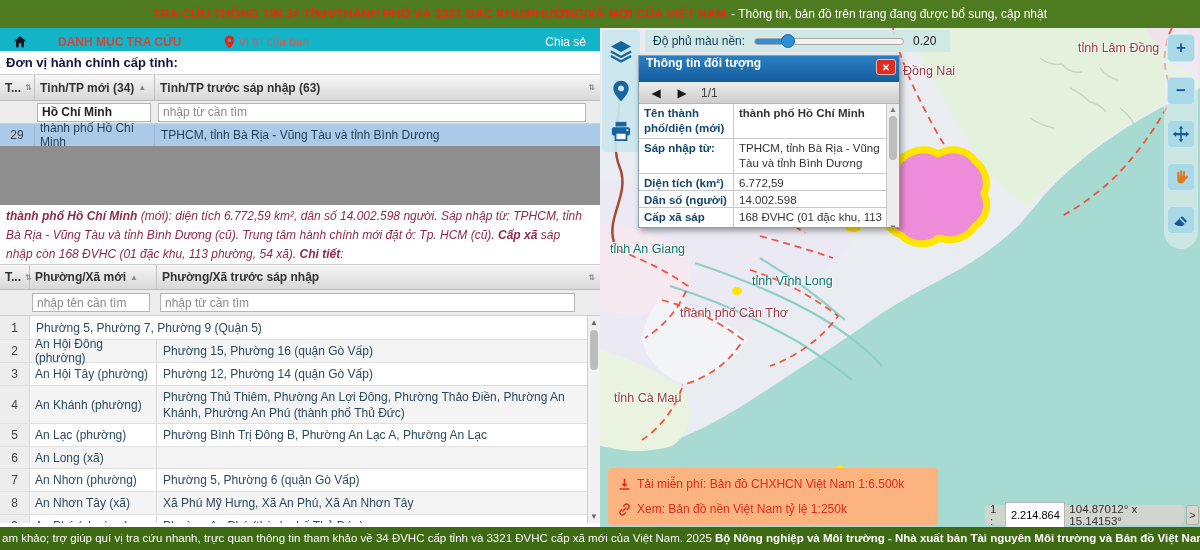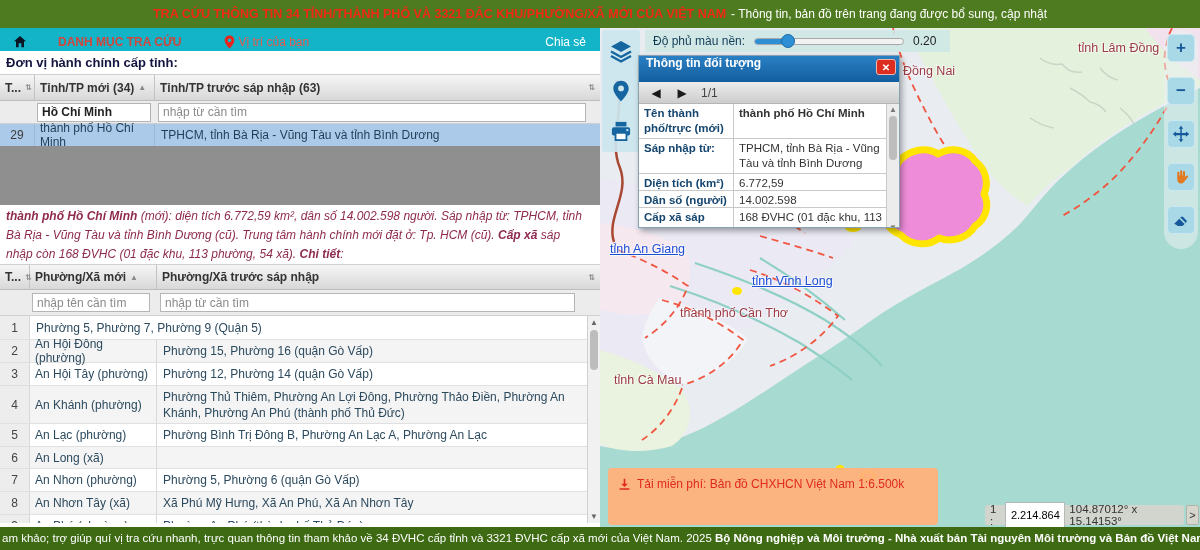--- a/index.html
+++ b/index.html
@@ -67,21 +67,21 @@
 
   .footerbar { position:absolute; left:0; top:527px; width:1200px; height:23px; background:#3e6a14;
                color:#fff; font-size:11.5px; line-height:23px; white-space:nowrap; overflow:hidden; padding-left:2px; }
   .footerbar b { font-weight:bold; }
 
   .mapwrap { position:absolute; left:600px; top:28px; width:600px; height:499px; overflow:hidden; background:#a7dad1; }
   .mapsvg { position:absolute; left:0; top:0; }
 
   .maplabel { position:absolute; font-size:12.5px; white-space:nowrap;
               text-shadow:1px 1px 1px rgba(255,255,255,.8), -1px -1px 1px rgba(255,255,255,.8); }
-  .lbl-red { color:#9c3a44; } .lbl-teal { color:#1d4ed8;text-decoration:underline; }
+  .lbl-red { color:#9c3a44; } .lbl-teal { color:#0f766e; }
 
   .mtoolbar { position:absolute; left:2px; top:2px; width:38px; height:122px; background:rgba(203,230,238,.92);
               border-radius:3px; display:flex; flex-direction:column; align-items:center; padding-top:8px; gap:14px; }
   .mtb { width:26px; height:26px; background:none; border:none; cursor:pointer; padding:0; display:flex;
          align-items:center; justify-content:center; }
 
   .opanel { position:absolute; left:45px; top:2px; width:305px; height:22px; background:rgba(206,232,229,.9);
             display:flex; align-items:center; font-size:12px; color:#123c55; padding:0 8px; }
   .op-track { position:relative; width:150px; height:7px; background:#f2f2f2; border:1px solid #a8a8a8;
               border-radius:4px; margin:0 9px; cursor:pointer; }
@@ -312,21 +312,21 @@
     <ellipse cx="240" cy="440" rx="4" ry="3" fill="#ffe500"></ellipse>
     <ellipse cx="268" cy="448" rx="9" ry="6" fill="#ffe500"></ellipse>
     <ellipse cx="268" cy="448" rx="4" ry="2.5" fill="#ef8cd9"></ellipse>
   </svg>
 
   <span class="maplabel lbl-red" style="left:478px;top:13px">tỉnh Lâm Đồng</span>
   <span class="maplabel lbl-red" style="left:303px;top:36px">Đồng Nai</span>
   <span class="maplabel lbl-teal" style="left:10px;top:214px">tỉnh An Giang</span>
   <span class="maplabel lbl-teal" style="left:152px;top:246px">tỉnh Vĩnh Long</span>
   <span class="maplabel lbl-red" style="left:80px;top:278px">thành phố Cần Thơ</span>
-  <span class="maplabel lbl-red" style="left:14px;top:345px">tỉnh Cà Mau</span>
+  <span class="maplabel lbl-red" style="left:14px;top:363px">tỉnh Cà Mau</span>
 
   <div class="mtoolbar">
     <button class="mtb">
       <svg width="24" height="24" viewBox="0 0 24 24">
         <path d="M12 2 L22 7.5 12 13 2 7.5 Z" fill="#1566a0"></path>
         <path d="M2 12.5 L12 18 22 12.5" stroke="#1566a0" stroke-width="2.4" fill="none"></path>
         <path d="M2 17 L12 22.5 22 17" stroke="#1566a0" stroke-width="2.4" fill="none"></path>
       </svg>
     </button>
     <button class="mtb">
@@ -360,21 +360,21 @@
         <span>✕</span>
       </button>
     </div>
     <div class="popup-nav">
       <button class="pn-btn"><span>◀</span></button>
       <button class="pn-btn"><span>▶</span></button>
       <span class="pn-page">1/1</span>
     </div>
     <div class="ptable">
       <div class="prow">
-        <div class="pl">Tên thành phố/trực (mới)</div>
+        <div class="pl">Tên thành phố/diện (mới)</div>
         <div class="pv bold">thành phố Hồ Chí Minh</div>
       </div>
       <div class="prow">
         <div class="pl">Sáp nhập từ:</div>
         <div class="pv">TPHCM, tỉnh Bà Rịa - Vũng Tàu và tỉnh Bình Dương</div>
       </div>
       <div class="prow" style="height:17px;overflow:hidden">
         <div class="pl">Diện tích (km²)</div>
         <div class="pv">6.772,59</div>
       </div>
@@ -419,20 +419,26 @@
     </button>
   </div>
 
   <div class="linksbox">
     <div class="lb-line">
       <svg width="13" height="13" viewBox="0 0 16 16">
         <path d="M7 1 h2 v6 h3 L8 11 4 7 h3 Z M2 12.5 h12 v2 H2 Z" fill="#e02a20"></path>
       </svg>
       <span>Tải miễn phí: Bản đồ CHXHCN Việt Nam 1:6.500k</span>
     </div>
+    <div class="lb-line">
+      <svg width="13" height="13" viewBox="0 0 16 16">
+        <path d="M6.2 9.8 L9.8 6.2 M4.8 8 L3 9.8 a3 3 0 0 0 4.2 4.2 L9 12.2 M11.2 8 L13 6.2 A3 3 0 0 0 8.8 2 L7 3.8" stroke="#e02a20" stroke-width="1.7" fill="none" stroke-linecap="round"></path>
+      </svg>
+      <span>Xem: Bản đồ nền Việt Nam tỷ lệ 1:250k</span>
+    </div>
   </div>
 
   <div class="scalebar">
     <span>1 :</span>
     <input class="scale-input" value="2.214.864" style="">
     <span>104.87012° x 15.14153°</span>
   </div>
   <button class="next-btn">
     <span>&gt;</span>
   </button>

